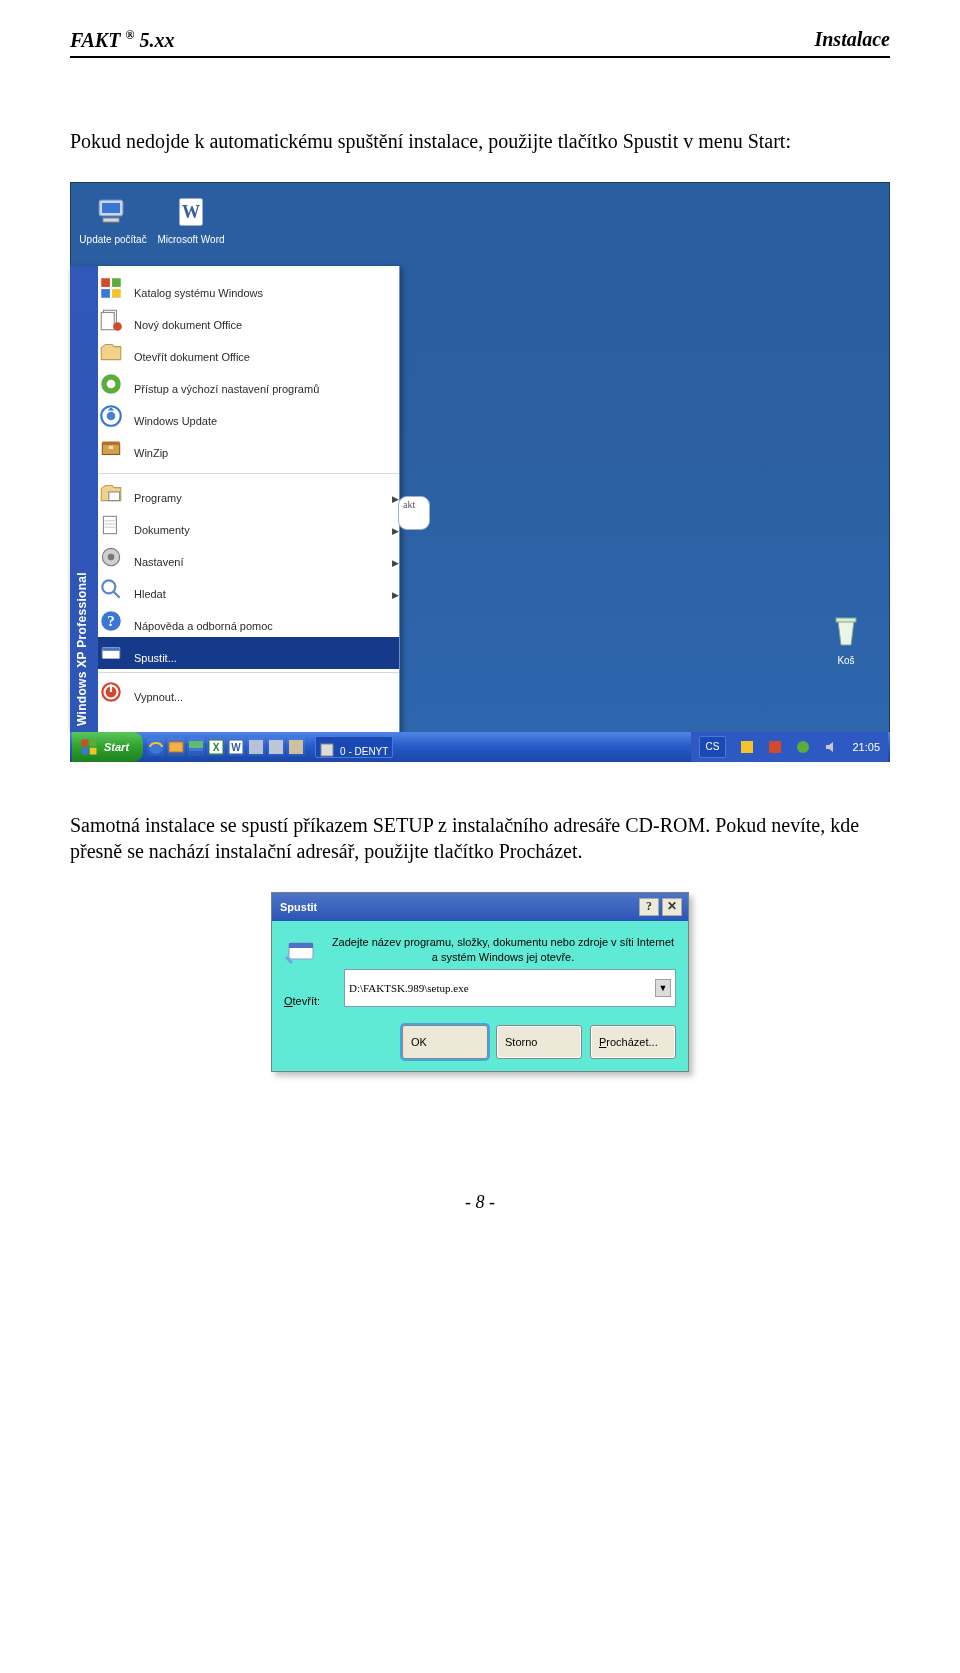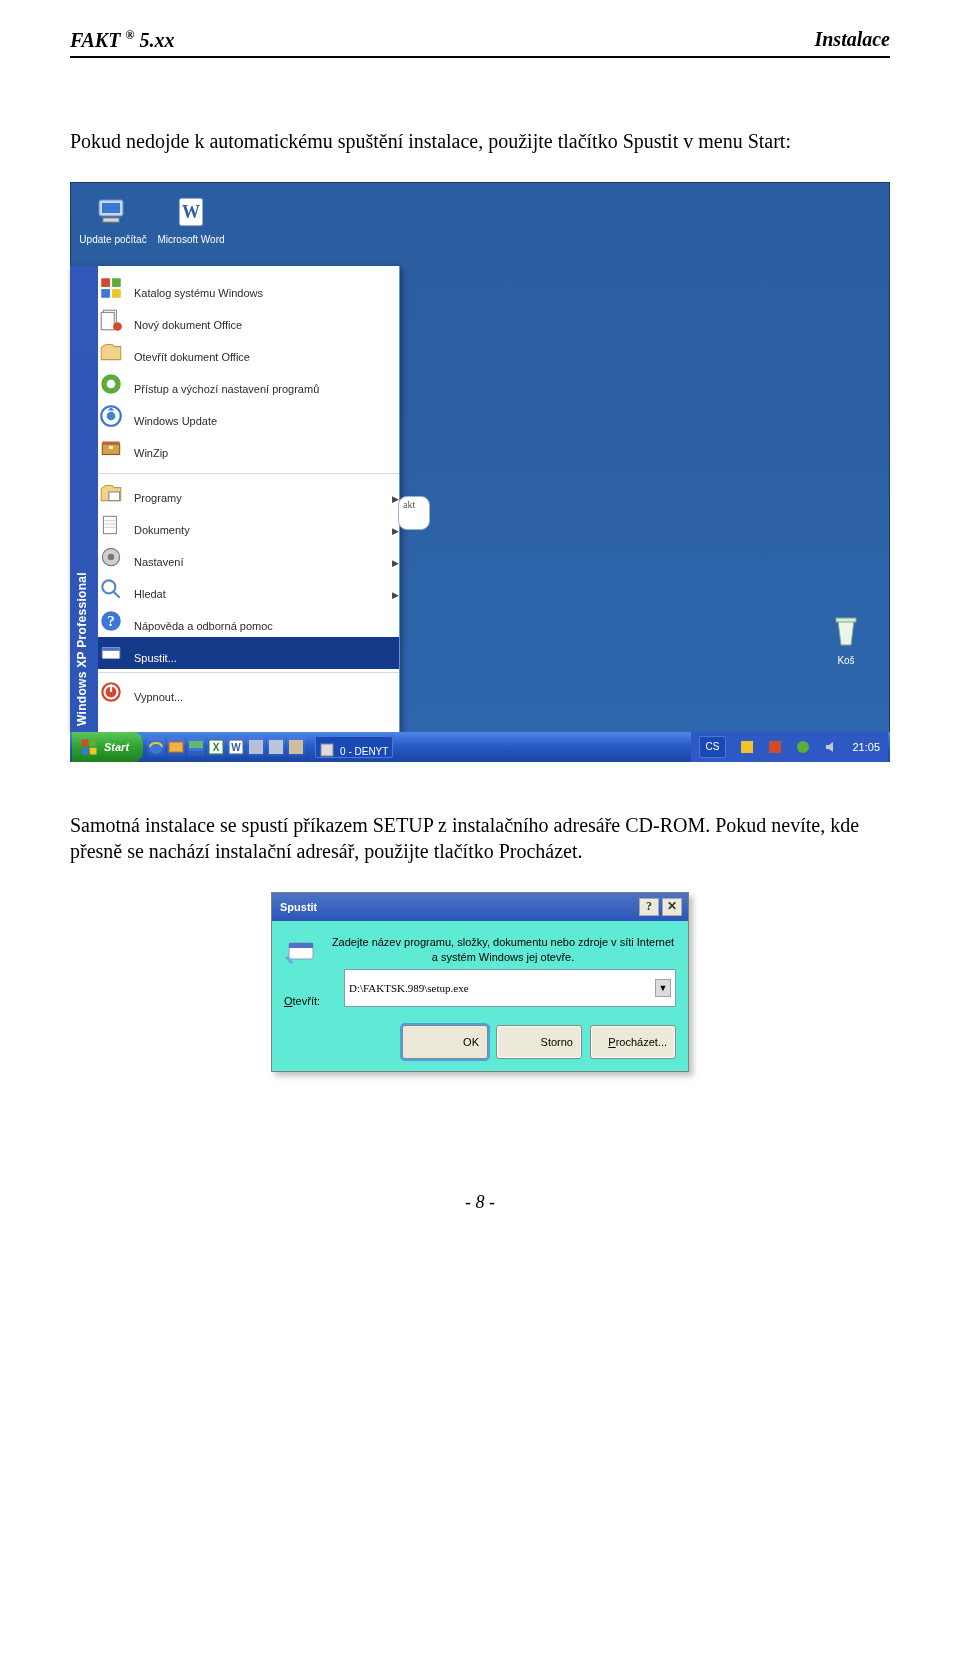--- a/index.html
+++ b/index.html
@@ -71,21 +71,21 @@
   .dlg-row { display: flex; gap: 12px; align-items: flex-start; }
   .dlg-row .icn { width: 34px; height: 34px; }
   .dlg-row .txt { flex: 1; line-height: 1.35; text-align: center; }
   .dlg-open { display: flex; align-items: flex-end; gap: 12px; }
   .dlg-open label { width: 48px; }
   .dlg-open label u { text-decoration: underline; }
   .combo { flex: 1; height: 38px; border: 1px solid #7f9db9; background: #fff; display: flex; align-items: center; padding: 0 4px; }
   .combo input { border: 0; outline: 0; flex: 1; font: 11px Tahoma; }
   .combo .drop { width: 16px; height: 18px; background: #dcdcdc; border: 1px solid #9f9f9f; display: flex; align-items: center; justify-content: center; font-size: 9px; }
   .dlg-btns { display: flex; justify-content: flex-end; gap: 8px; margin-top: 18px; }
-  .btn { height: 24px; min-width: 86px; padding: 16px 8px; background: #ece9d8; border: 1px solid #888; border-radius: 3px; box-shadow: 0 0 0 1px #fff inset; display: flex; align-items: center; justify-content: flex-end; }
+  .btn { height: 24px; min-width: 86px; padding: 16px 8px; background: #ece9d8; border: 1px solid #888; border-radius: 3px; box-shadow: 0 0 0 1px #fff inset; display: flex; align-items: center; justify-content: flex-start; }
   .btn.primary { box-shadow: 0 0 0 2px #4aa3e0; }
 
   .pgnum { text-align: center; font-style: italic; font-size: 18px; margin-top: 120px; }
 
   
   svg { display: block; }
 </style>
 </head>
 <body>
 

